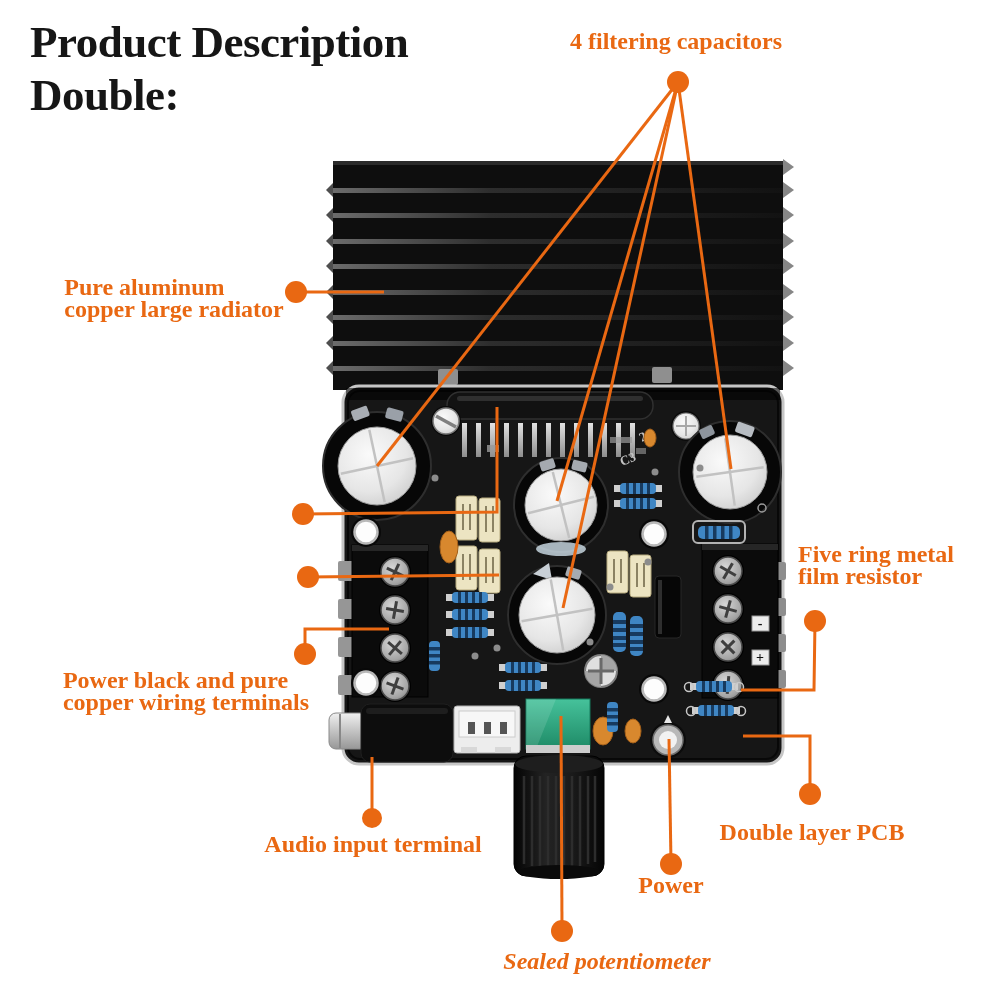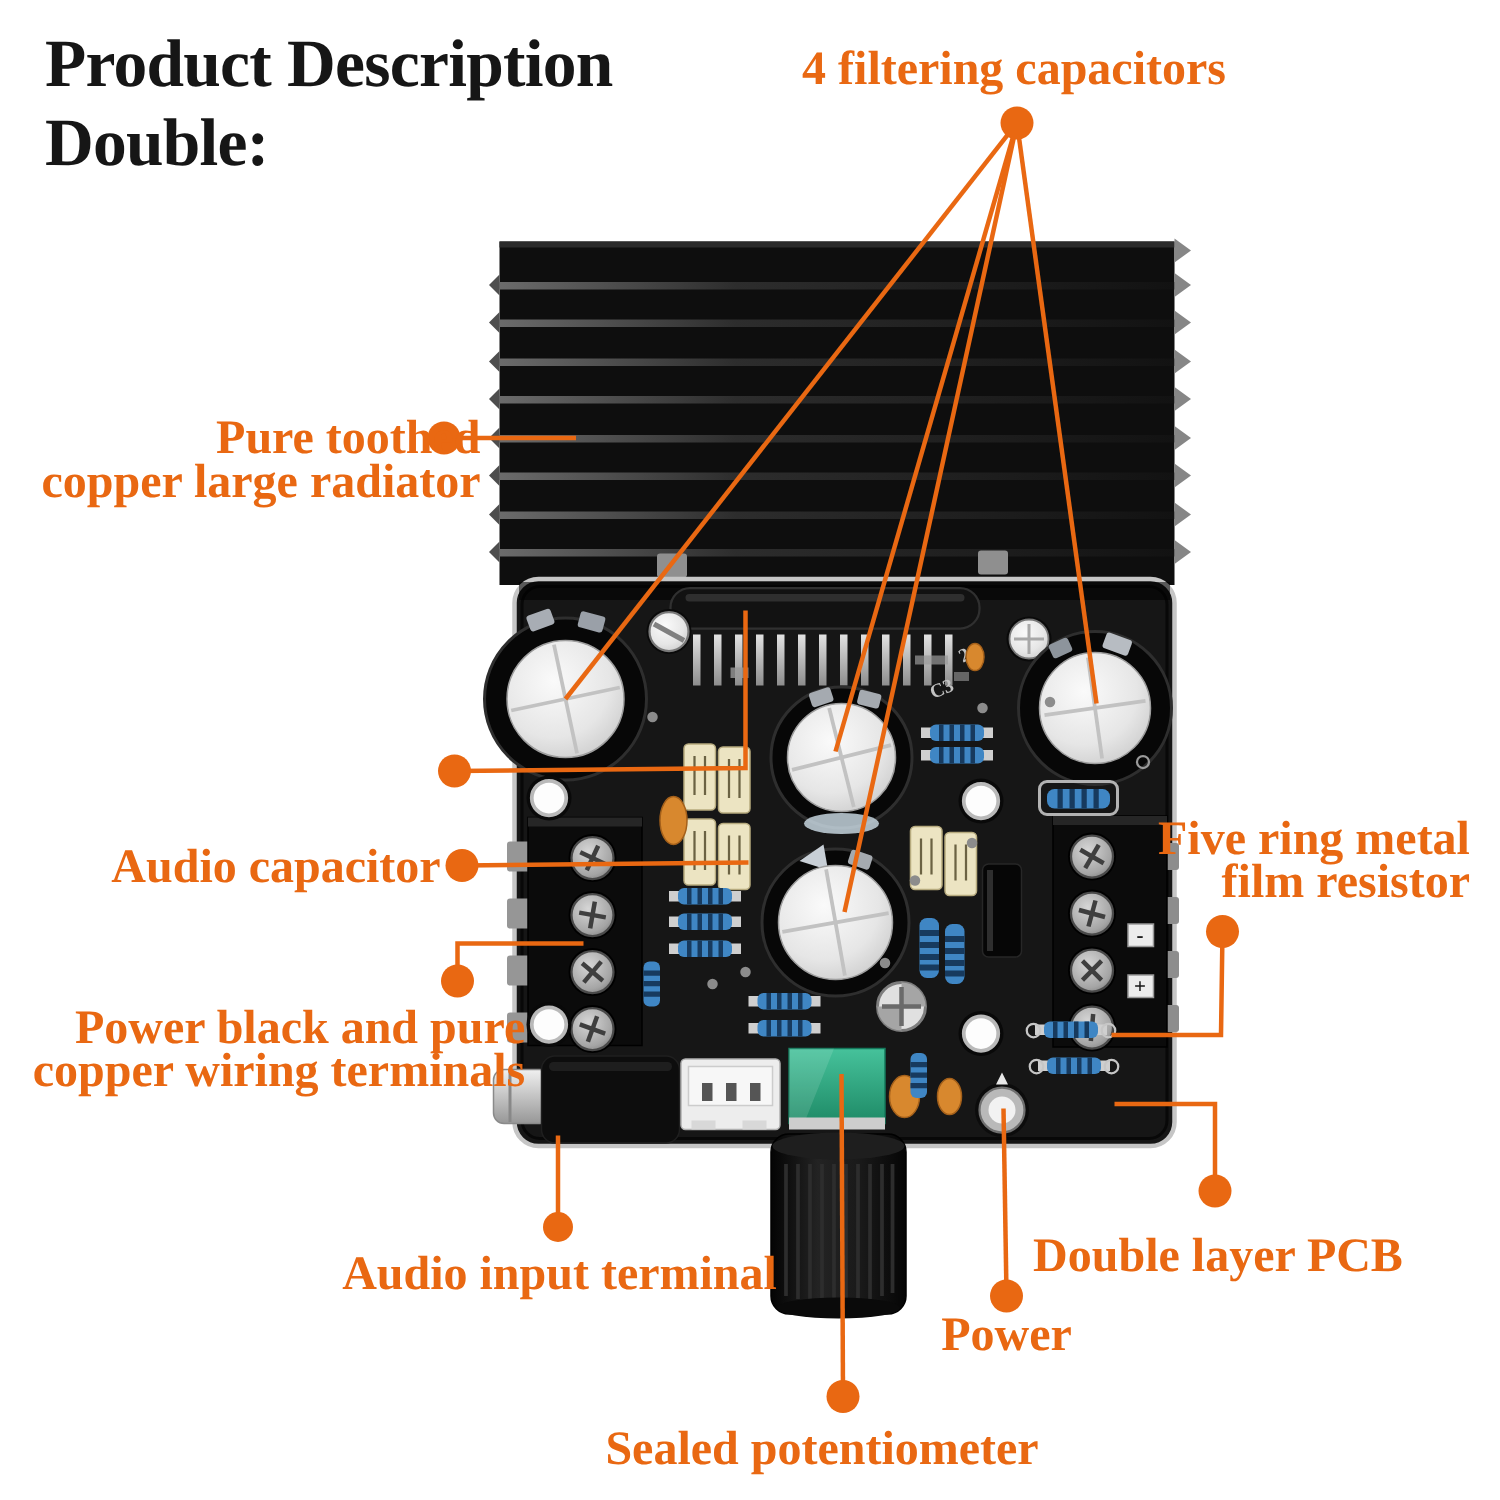--- a/index.html
+++ b/index.html
@@ -1,52 +1,49 @@
 <!DOCTYPE html>
 <html style="--accent: #e96812;"><head>
 <meta charset="utf-8">
 <style>
   html,body{margin:0;padding:0;background:#ffffff;}
   .stage{position:relative;width:1000px;height:1000px;background:#ffffff;overflow:hidden;
          font-family:"Liberation Serif", serif;}
   .board-svg{position:absolute;left:0;top:0;z-index:1;}
   .page-title{position:absolute;left:30px;top:16px;z-index:2;color:#161616;
               font-weight:700;font-size:45px;line-height:1.18;letter-spacing:-0.5px;}
-  .lbl{position:absolute;z-index:2;color:var(--accent,#e96812);font-weight:700;font-size:32px;
-       line-height:0.9;text-align:right;white-space:nowrap;transform:translateX(-50%);}
+  .lbl{position:absolute;z-index:2;color:var(--accent,#e96812);font-weight:700;font-size:24px;
+       line-height:0.9;text-align:left;white-space:nowrap;transform:translateX(-50%);}
   #lbl-filtering{left:676px;top:31px;}
   #lbl-radiator{left:174px;top:277px;}
   #lbl-chip{left:168px;top:502px;}
   #lbl-audiocap{left:184px;top:563px;}
   #lbl-terminals{left:186px;top:670px;}
   #lbl-fivering{left:876px;top:544px;}
   #lbl-dblpcb{left:812px;top:810px;margin-top:12px;}
   #lbl-power{left:671px;top:875px;}
   #lbl-audioin{left:373px;top:834px;}
-  #lbl-sealedpot{left:548px;top:951px;}
+  #lbl-sealedpot{left:607px;top:951px;font-style:italic;}
 </style>
 </head>
 <body>
 
 <div class="stage">
 
   <div class="page-title">
     <div>Product Description</div>
     <div>Double:</div>
   </div>
 
   <div class="lbl" id="lbl-filtering">
     <div>4 filtering capacitors</div>
   </div>
   <div class="lbl" id="lbl-radiator">
-    <div>Pure toothed</div>
+    <div>Pure aluminum</div>
     <div>copper large radiator</div>
-  </div>
-  <div class="lbl" id="lbl-audiocap">
-    <div>Audio capacitor</div>
   </div>
   <div class="lbl" id="lbl-terminals">
     <div>Power black and pure</div>
     <div>copper wiring terminals</div>
   </div>
   <div class="lbl" id="lbl-fivering">
     <div>Five ring metal</div>
     <div>film resistor</div>
   </div>
   <div class="lbl" id="lbl-dblpcb">

